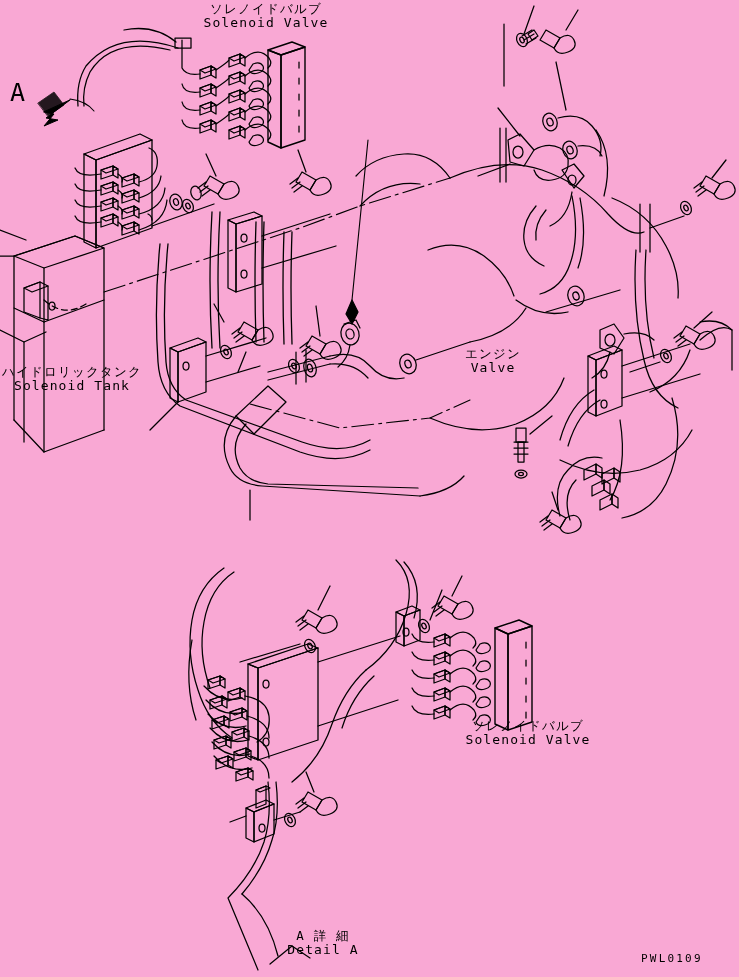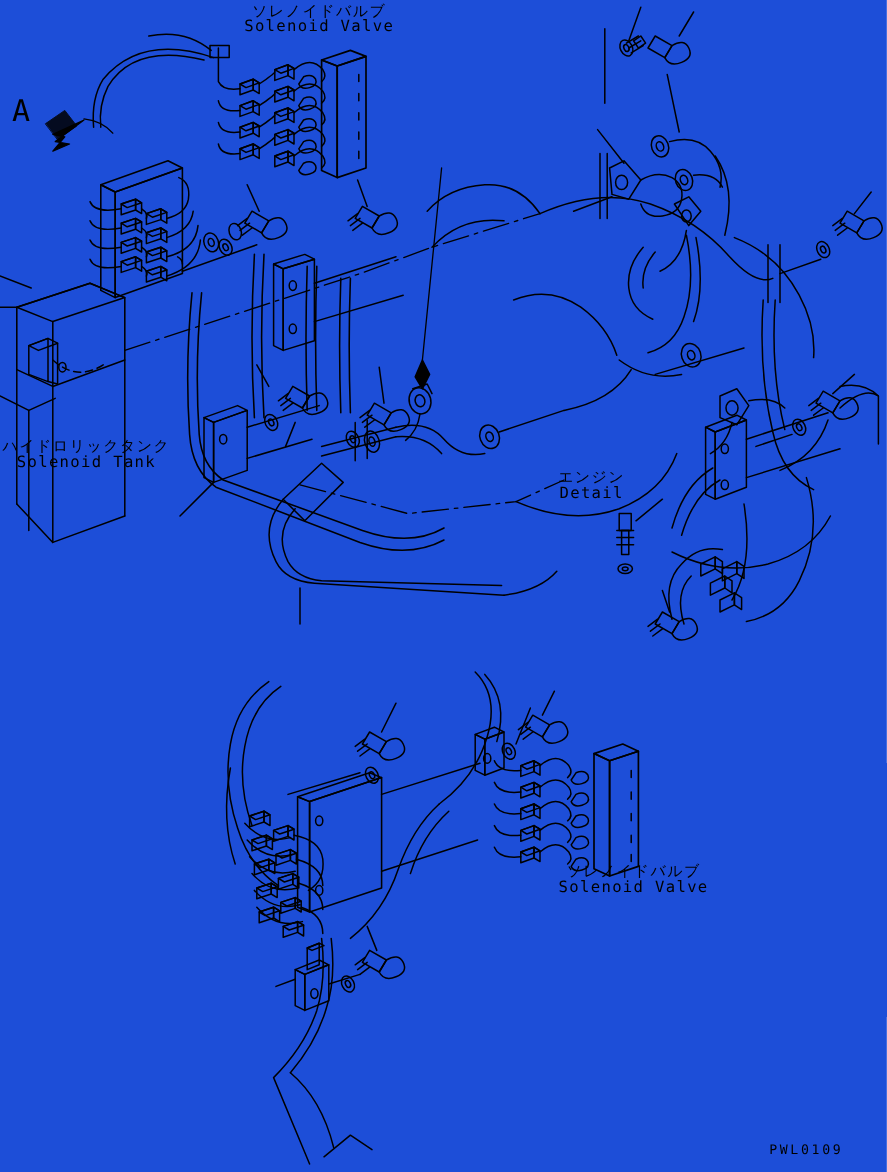--- a/index.html
+++ b/index.html
@@ -1,18 +1,18 @@
 <!DOCTYPE html>
 <html><head>
 <meta charset="utf-8">
 <style>
   html,body{margin:0;padding:0;background:#ffffff;}
   body{width:739px;height:977px;position:relative;overflow:hidden;
        font-family:"DejaVu Sans Mono","Liberation Mono",monospace;color:#000;}
-  #sheet{position:absolute;left:0;top:0;width:739px;height:977px;background:#1d4ed8;}
+  #sheet{position:absolute;left:0;top:0;width:739px;height:977px;background:#f9a8d4;}
   svg{position:absolute;left:0;top:0;width:739px;height:977px;}
   .lbl{position:absolute;text-align:center;line-height:1.12;white-space:nowrap;}
   .jp{font-size:12.5px;letter-spacing:1.2px;}
   .en{font-size:13px;letter-spacing:1.1px;}
   .bigA{position:absolute;font-size:25px;font-family:"DejaVu Sans Mono","Liberation Mono",monospace;}
   .partno{position:absolute;font-size:11px;letter-spacing:2.2px;}
 </style>
 </head>
 <body>
 
@@ -541,28 +541,32 @@
   <div class="jp">ソレノイドバルブ</div>
   <div class="en">Solenoid Valve</div>
 </div>
 
 
 <div class="lbl" style="left:0px;top:365px;width:144px;">
   <div class="jp">ハイドロリックタンク</div>
   <div class="en">Solenoid Tank</div>
 </div>
 
-<div class="lbl" style="left:438px;top:347px;width:110px;margin-top:44px;">
+<div class="lbl" style="left:438px;top:347px;width:110px;">
   <div class="jp">エンジン</div>
-  <div class="en">Detail</div>
+  <div class="en">Valve</div>
 </div>
 
 <div class="lbl" style="left:448px;top:719px;width:160px;">
   <div class="jp">ソレノイドバルブ</div>
   <div class="en">Solenoid Valve</div>
 </div>
 
+<div class="lbl" style="left:258px;top:929px;width:130px;">
+  <div class="jp">A 詳 細</div>
+  <div class="en">Detail A</div>
+</div>
 
 <div class="bigA" style="left:10px;top:78px;">A</div>
 
 <div class="partno" style="left:641px;top:952px;">PWL0109</div>
 
 </div>
 
 </body></html>

